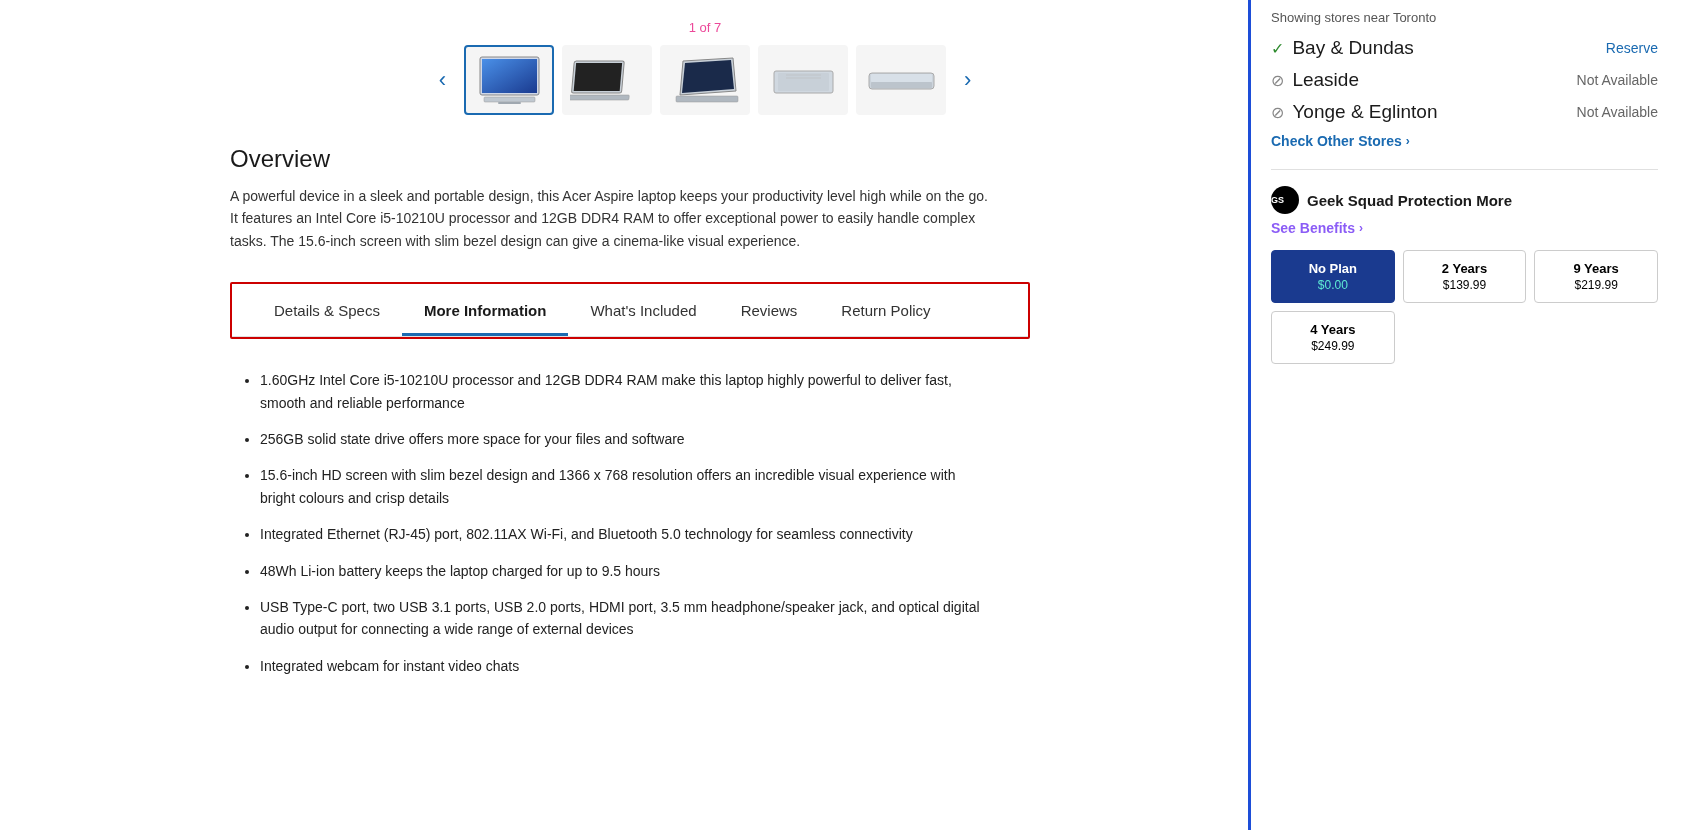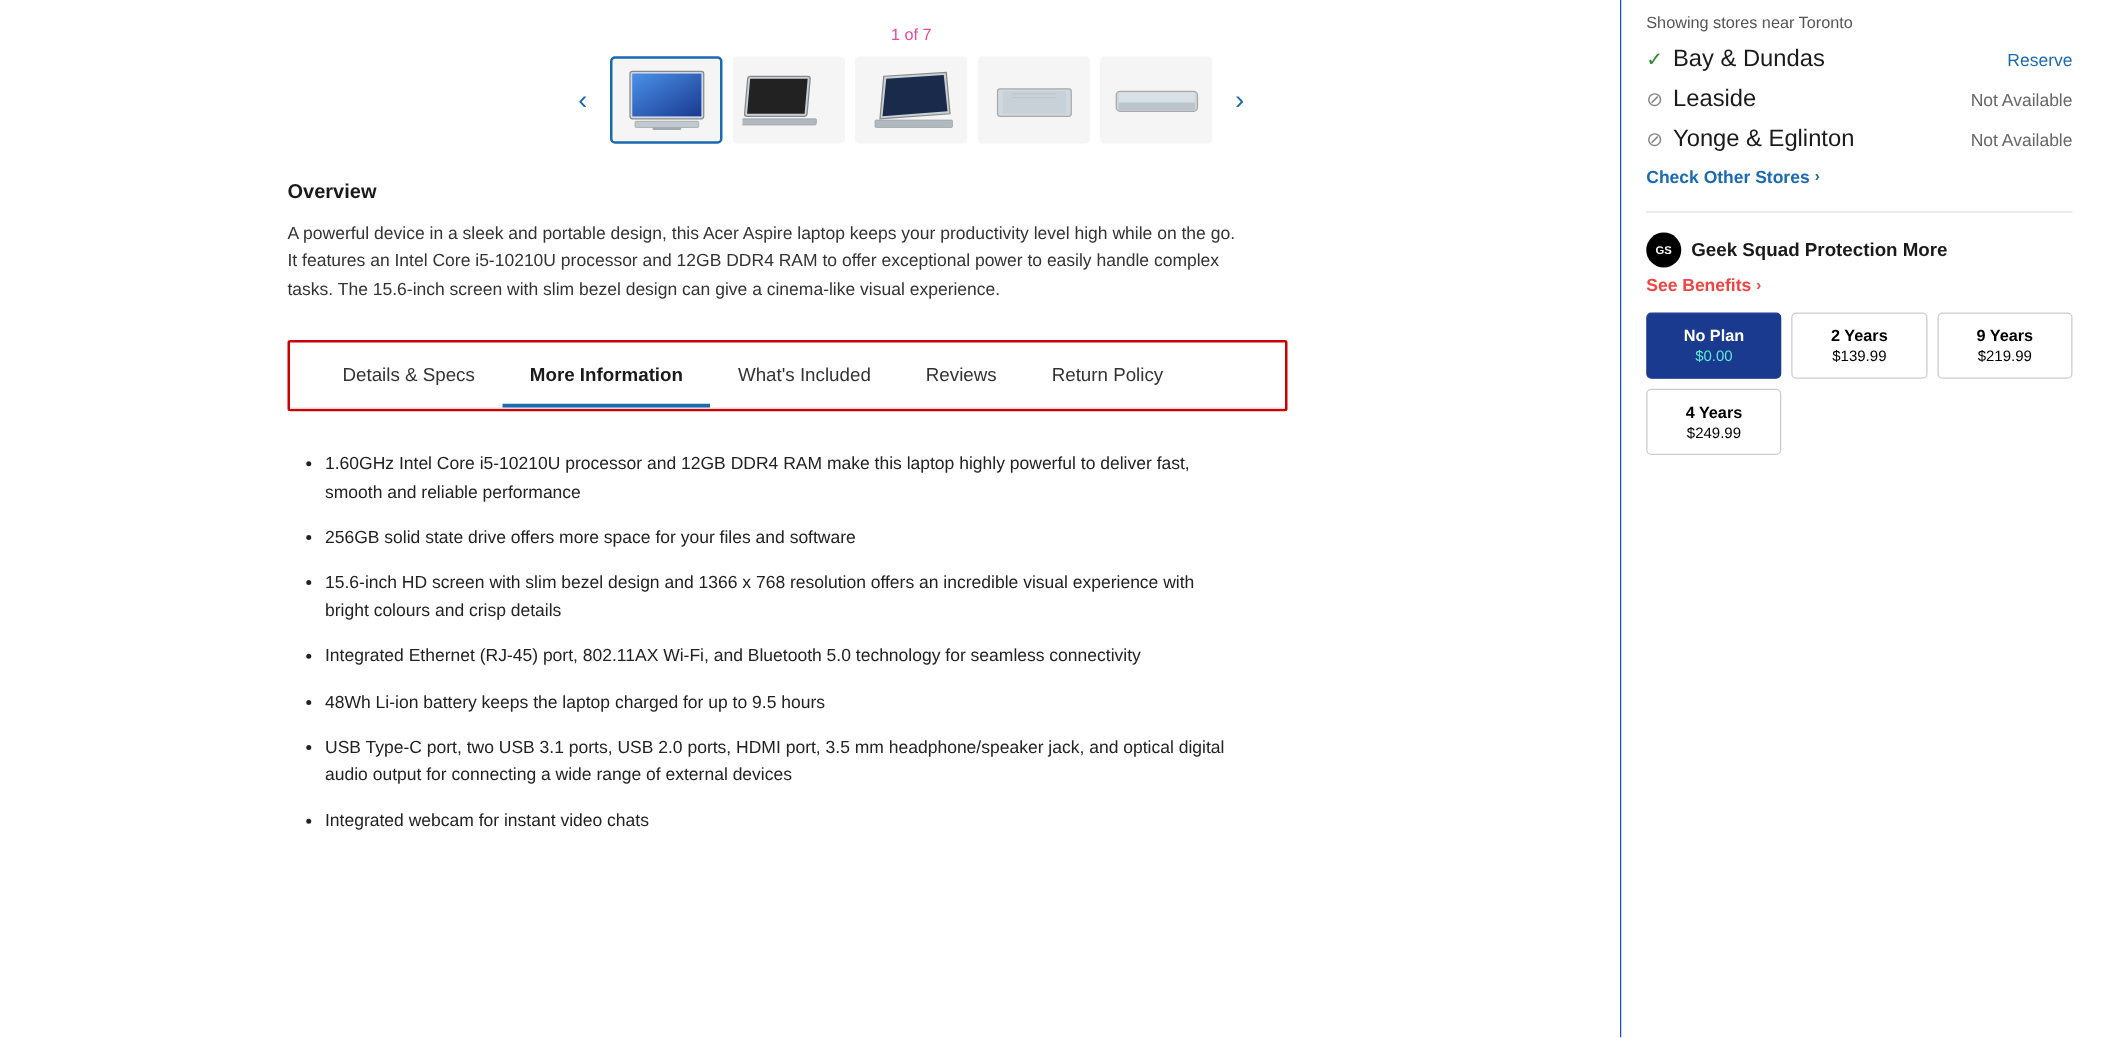--- a/index.html
+++ b/index.html
@@ -14,56 +14,56 @@
     .carousel-area { display: flex; flex-direction: column; align-items: center; margin-bottom: 30px; }
     .carousel-counter { color: #ec4899; font-size: 13px; margin-bottom: 10px; }
     .carousel-thumbnails { display: flex; align-items: center; gap: 8px; }
     .carousel-arrow { background: none; border: none; cursor: pointer; font-size: 22px; color: #1a6ab1; padding: 5px 10px; }
     .thumbnail { width: 90px; height: 70px; border: 2px solid transparent; border-radius: 4px; display: flex; align-items: center; justify-content: center; cursor: pointer; background: #f5f5f5; }
     .thumbnail.active { border-color: #1a6ab1; }
     .thumbnail svg { width: 75px; height: 55px; }
 
     
     .overview-section { margin-bottom: 30px; max-width: 760px; }
-    .overview-title { font-size: 16px; font-weight: bold; margin-bottom: 12px; }
+    .overview-title { font-size: 24px; font-weight: normal; margin-bottom: 12px; }
     .overview-text { font-size: 14px; line-height: 1.6; color: #333; }
 
     
     .tabs-section { border: 2.5px solid #cc0000; border-radius: 2px; padding: 0; margin-bottom: 30px; max-width: 800px; }
     .tabs-bar { display: flex; padding: 0 20px; border-bottom: 1px solid #e0e0e0; }
     .tab-item { padding: 18px 22px 14px; font-size: 15px; cursor: pointer; color: #333; white-space: nowrap; border-bottom: 3px solid transparent; }
     .tab-item.active { color: #1a1a1a; font-weight: bold; border-bottom: 3px solid #1a6ab1; }
 
     
     .features-list { list-style: disc; padding-left: 30px; max-width: 760px; }
     .features-list li { margin-bottom: 14px; font-size: 14px; line-height: 1.6; color: #222; }
 
     
-    .sidebar { width: 392px; padding: 10px 30px 20px 20px; border-left: 1px solid #1d4ed8; margin-left: 38px; }
+    .sidebar { width: 440px; padding: 10px 30px 20px 20px; border-left: 3px solid #1d4ed8; margin-left: 38px; }
 
     
     .stores-header { font-size: 13px; color: #555; margin-bottom: 12px; }
     .store-row { display: flex; align-items: center; justify-content: space-between; margin-bottom: 10px; }
     .store-info { display: flex; align-items: center; gap: 8px; }
     .store-icon-check { color: #2d8a2d; font-size: 16px; }
     .store-icon-x { color: #888; font-size: 16px; }
     .store-name { font-size: 19px; color: #1a1a1a; }
     .store-action-reserve { color: #1a6ab1; font-weight: normal; font-size: 14px; text-decoration: none; cursor: pointer; }
     .store-action-na { color: #666; font-size: 14px; }
     .check-other-link { display: flex; align-items: center; color: #1a6ab1; font-size: 14px; font-weight: bold; cursor: pointer; margin-top: 8px; margin-bottom: 20px; }
     .check-other-link .chevron { margin-left: 4px; font-size: 12px; }
     .sidebar-divider { border: none; border-top: 1px solid #e0e0e0; margin: 16px 0; }
 
     
     .geek-squad-section { margin-bottom: 16px; }
     .geek-squad-header { display: flex; align-items: center; gap: 8px; margin-bottom: 6px; }
-    .geek-logo { width: 28px; height: 28px; background: #000; border-radius: 50%; display: flex; align-items: center; justify-content: center; }
+    .geek-logo { width: 28px; height: 28px; background: #000; border-radius: 50%; display: flex; align-items: center; justify-content: flex-start; }
     .geek-logo-text { color: #fff; font-size: 9px; font-weight: bold; }
     .geek-squad-title { font-size: 15px; font-weight: bold; }
-    .see-benefits-link { color: #ef4444; font-size: 14px; font-weight: bold; cursor: pointer; display: flex; align-items: center; margin-bottom: 14px; }
+    .see-benefits-link { color: #8b5cf6; font-size: 14px; font-weight: bold; cursor: pointer; display: flex; align-items: center; margin-bottom: 14px; }
     .see-benefits-link .chevron { margin-left: 4px; font-size: 12px; }
 
     
     .plan-grid { display: grid; grid-template-columns: 1fr 1fr 1fr; gap: 8px; margin-bottom: 8px; }
     .plan-grid-row2 { display: grid; grid-template-columns: 1fr 1fr 1fr; gap: 8px; }
     .plan-btn { border: 1px solid #ccc; border-radius: 4px; padding: 10px 8px; text-align: center; cursor: pointer; background: #fff; }
     .plan-btn.active { background: #1a3a8f; color: #fff; border-color: #1a3a8f; }
     .plan-btn .plan-label { font-size: 13px; font-weight: bold; display: block; }
     .plan-btn .plan-price { font-size: 12px; display: block; margin-top: 2px; }
     .plan-btn.active .plan-price { color: #5eead4; }

